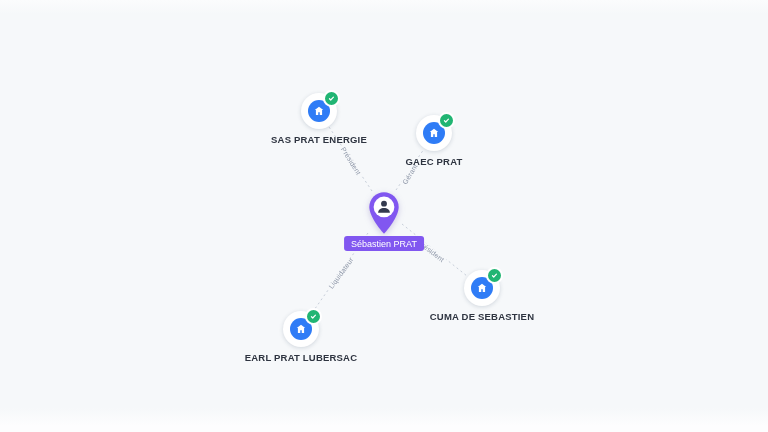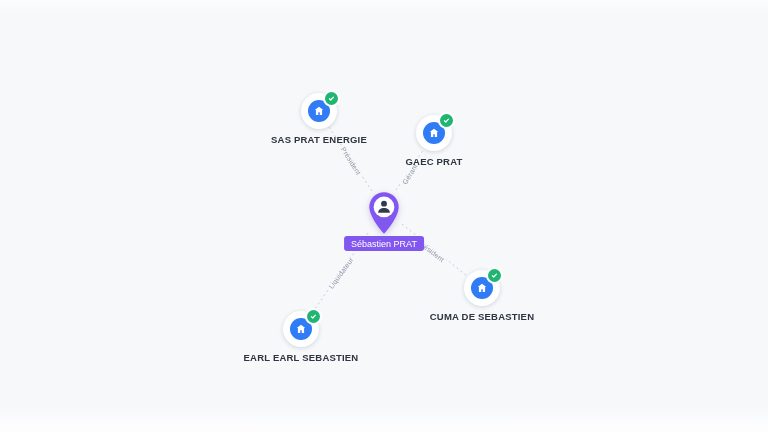--- a/index.html
+++ b/index.html
@@ -168,21 +168,21 @@
         <svg width="12" height="12" viewBox="0 0 24 24">
             <path fill="#ffffff" d="M12 3.5l8.5 6.5h-2.3v10h-4.7v-5.5h-3v5.5H5.8V10H3.5L12 3.5z"></path>
           </svg>
       </div>
       <div class="verified-badge">
         <svg width="7" height="7" viewBox="0 0 12 12">
             <path d="M2.5 6.4l2.2 2.2 4.6-5" stroke="#ffffff" stroke-width="2" fill="none" stroke-linecap="round" stroke-linejoin="round"></path>
           </svg>
       </div>
     </div>
-    <div class="company-label">EARL EARL SEBASTIEN</div>
+    <div class="company-label">EARL PRAT LUBERSAC</div>
   </div>
 
   <div class="person-node" style="left:384px; top:190px;">
     <svg class="person-pin" width="38" height="46" viewBox="0 0 44 52">
       <path d="M22 2c-9.4 0-17 7.6-17 17 0 12.8 17 31 17 31s17-18.2 17-31C39 9.6 31.4 2 22 2z" fill="#8157f0"></path>
       <circle cx="22" cy="19" r="12" fill="#ffffff"></circle>
       <g>
         <circle cx="22" cy="15.2" r="3.4" fill="#333a4e"></circle>
         <path d="M15.2 25.8c0-3.4 3-5.6 6.8-5.6s6.8 2.2 6.8 5.6z" fill="#333a4e"></path>
       </g>

